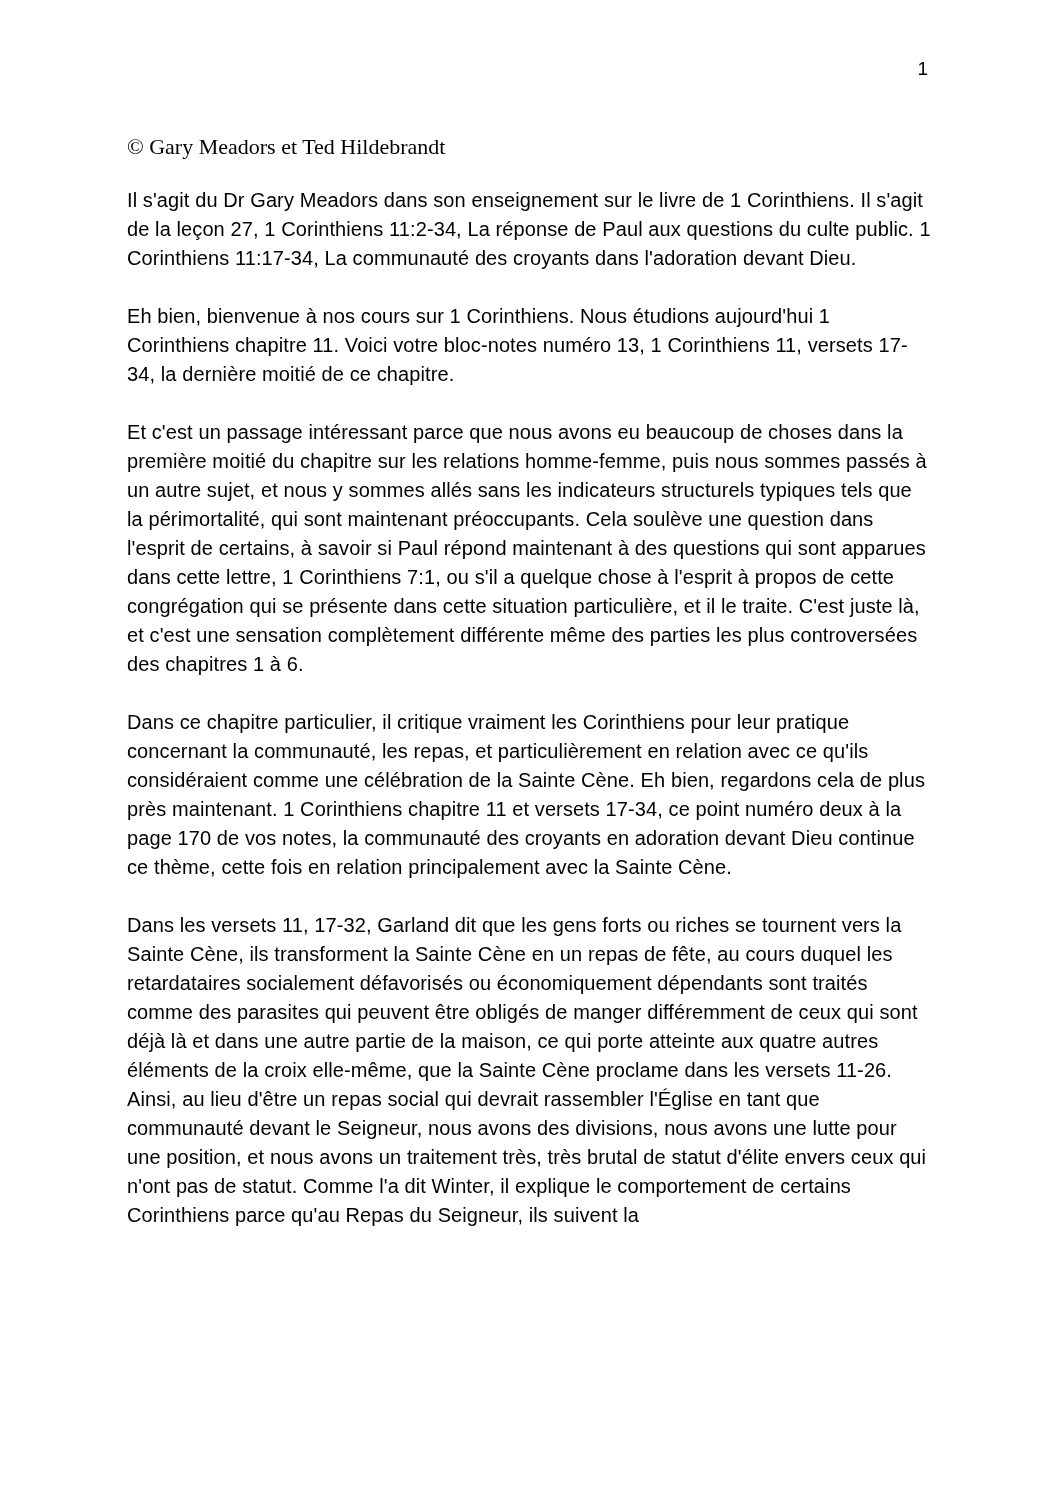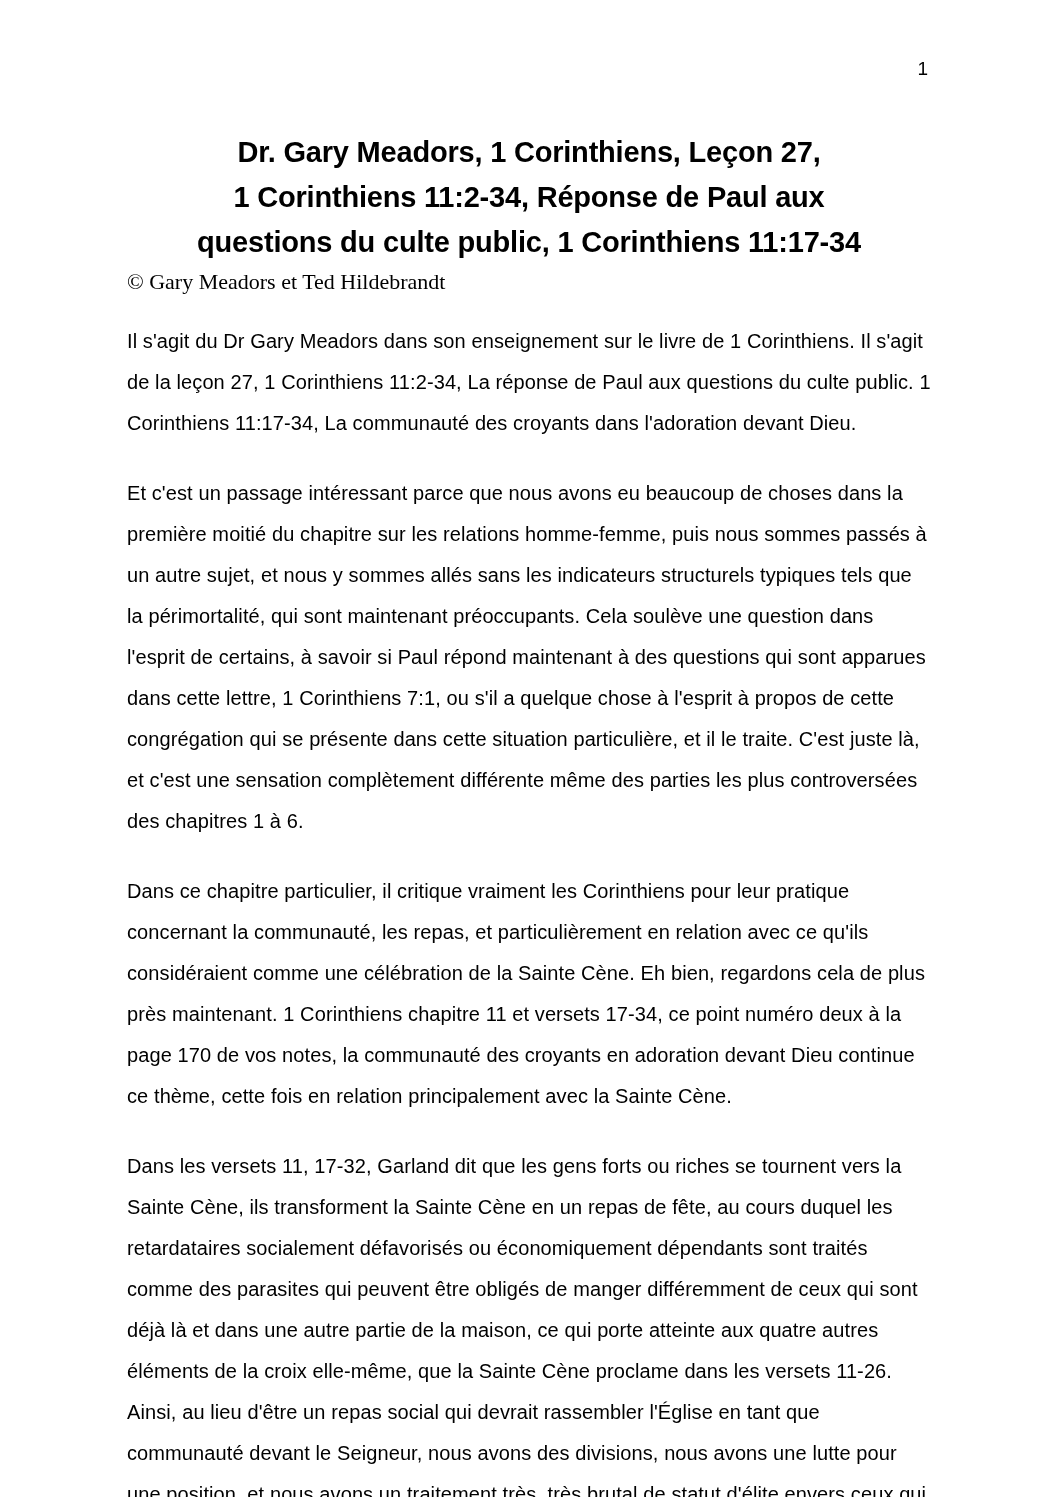--- a/index.html
+++ b/index.html
@@ -46,47 +46,43 @@
     line-height: 30px;
     margin-top: 2px;
     margin-bottom: 0;
   }
   .body-text {
     margin-top: 24px;
   }
   .para {
     margin: 0 0 29px 0;
     font-size: 20px;
-    line-height: 41px;
+    line-height: 29px;
     text-align: left;
     letter-spacing: 0.1px;
   }
   .para:last-child {
     margin-bottom: 0;
   }
 </style>
 </head>
 <body>
 
 <div class="page">
 
   <div class="page-number">1</div>
 
   <div class="content">
 
-    <h1 class="title">
-      <span>Dr. Gary Meadors, 1 Corinthiens, Leçon 27,</span>
-      <span>1 Corinthiens 11:2-34, Réponse de Paul aux</span>
-      <span>questions du culte public, 1 Corinthiens 11:17-34</span>
-    </h1>
 
     <div class="byline">© Gary Meadors et Ted Hildebrandt</div>
 
     <div class="body-text">
       <p class="para">Il s'agit du Dr Gary Meadors dans son enseignement sur le livre de 1 Corinthiens. Il s'agit de la leçon 27, 1 Corinthiens 11:2-34, La réponse de Paul aux questions du culte public. 1 Corinthiens 11:17-34, La communauté des croyants dans l'adoration devant Dieu.</p>
+      <p class="para">Eh bien, bienvenue à nos cours sur 1 Corinthiens. Nous étudions aujourd'hui 1 Corinthiens chapitre 11. Voici votre bloc-notes numéro 13, 1 Corinthiens 11, versets 17-34, la dernière moitié de ce chapitre.</p>
       <p class="para">Et c'est un passage intéressant parce que nous avons eu beaucoup de choses dans la première moitié du chapitre sur les relations homme-femme, puis nous sommes passés à un autre sujet, et nous y sommes allés sans les indicateurs structurels typiques tels que la périmortalité, qui sont maintenant préoccupants. Cela soulève une question dans l'esprit de certains, à savoir si Paul répond maintenant à des questions qui sont apparues dans cette lettre, 1 Corinthiens 7:1, ou s'il a quelque chose à l'esprit à propos de cette congrégation qui se présente dans cette situation particulière, et il le traite. C'est juste là, et c'est une sensation complètement différente même des parties les plus controversées des chapitres 1 à 6.</p>
       <p class="para">Dans ce chapitre particulier, il critique vraiment les Corinthiens pour leur pratique concernant la communauté, les repas, et particulièrement en relation avec ce qu'ils considéraient comme une célébration de la Sainte Cène. Eh bien, regardons cela de plus près maintenant. 1 Corinthiens chapitre 11 et versets 17-34, ce point numéro deux à la page 170 de vos notes, la communauté des croyants en adoration devant Dieu continue ce thème, cette fois en relation principalement avec la Sainte Cène.</p>
       <p class="para">Dans les versets 11, 17-32, Garland dit que les gens forts ou riches se tournent vers la Sainte Cène, ils transforment la Sainte Cène en un repas de fête, au cours duquel les retardataires socialement défavorisés ou économiquement dépendants sont traités comme des parasites qui peuvent être obligés de manger différemment de ceux qui sont déjà là et dans une autre partie de la maison, ce qui porte atteinte aux quatre autres éléments de la croix elle-même, que la Sainte Cène proclame dans les versets 11-26. Ainsi, au lieu d'être un repas social qui devrait rassembler l'Église en tant que communauté devant le Seigneur, nous avons des divisions, nous avons une lutte pour une position, et nous avons un traitement très, très brutal de statut d'élite envers ceux qui n'ont pas de statut. Comme l'a dit Winter, il explique le comportement de certains Corinthiens parce qu'au Repas du Seigneur, ils suivent la</p>
     </div>
 
   </div>
 
 </div>
 
 </body></html>

